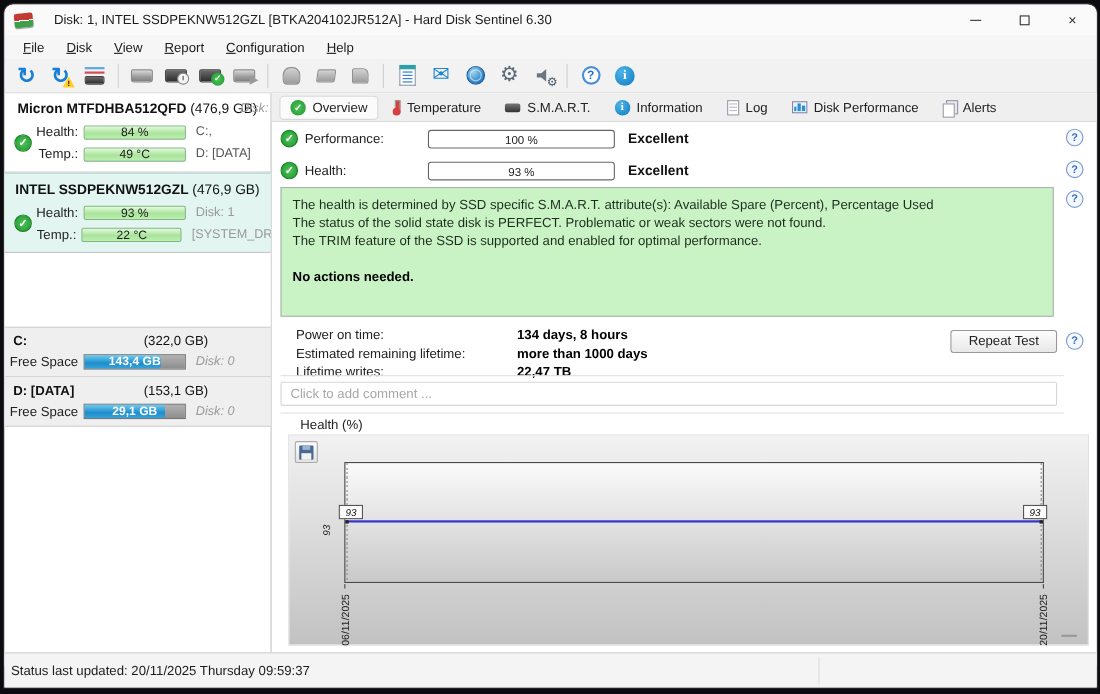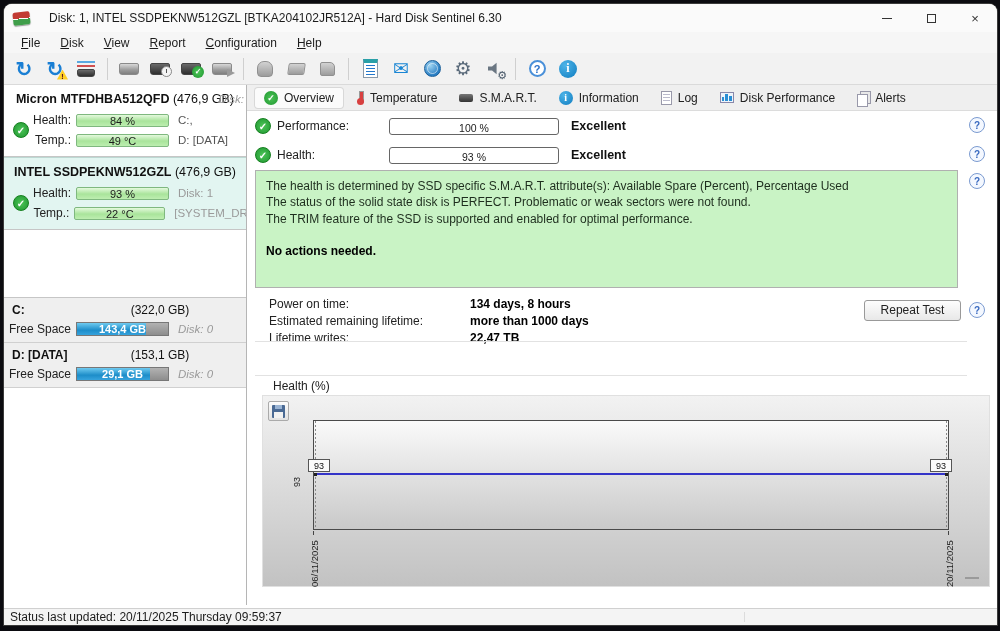--- a/index.html
+++ b/index.html
@@ -123,33 +123,33 @@
   .comment-input { position:absolute; left:8px; top:262px; width:706px; height:22px; border:1px solid #d6d6d6; border-radius:2px; font-size:12px; padding:0 8px; color:#333; font-family:"Liberation Sans",sans-serif; background:#fff; }
   .comment-input::placeholder { color:#a8a8a8; }
 
   
   .chart-title { position:absolute; left:26px; top:294px; font-size:12px; color:#222; }
   .chart-panel { position:absolute; left:15px; top:310px; width:728px; height:192px; background:linear-gradient(#f2f2f2,#c2c2c2); border:1px solid #e0e0e0; }
   .save-btn { position:absolute; left:5px; top:5px; width:21px; height:20px; background:linear-gradient(#fcfcfc,#e2e2e2); border:1px solid #aaa; border-radius:2px; display:flex; align-items:center; justify-content:center; }
   .floppy { width:13px; height:13px; background:#4a6a94; border-radius:1px; position:relative; }
   .floppy::before { content:""; position:absolute; left:3px; top:0; width:7px; height:4px; background:#9ab4d4; }
   .floppy::after { content:""; position:absolute; left:2px; bottom:0; width:9px; height:6px; background:#f2f2f2; }
-  .plot { position:absolute; left:50px; top:24px; width:636px; height:110px; border:1px solid #4a4a4a; background:linear-gradient(#fafafa,#c9c9c9); }
+  .plot { position:absolute; left:50px; top:24px; width:636px; height:110px; border:1px solid #4a4a4a; background:linear-gradient(#fafafa,#c9c9c9);font-style:italic; }
   .dotline { position:absolute; top:0; bottom:0; width:1px; background:repeating-linear-gradient(#8a8a8a 0 2px, transparent 2px 4px); }
   .hline { position:absolute; left:0; right:0; top:52px; height:2px; background:#3434c8; }
   .pt { position:absolute; width:3px; height:3px; background:#222; top:52px; }
   .vbox { position:absolute; top:38px; width:22px; height:13px; background:#fbfbfb; border:1px solid #555; font-size:9px; text-align:center; line-height:12px; color:#111; }
   .yaxis-label { position:absolute; left:-22px; top:56px; font-size:9px; color:#222; transform:rotate(-90deg); }
   .tick { position:absolute; width:1px; height:4px; background:#444; top:135px; }
   .xdate { position:absolute; top:139px; width:14px; height:52px; font-size:9.5px; color:#222; }
   .xdate span { display:block; transform:rotate(-90deg) translateX(-100%); transform-origin:0 0; white-space:nowrap; width:52px; }
   .resize-dash { position:absolute; right:18px; bottom:26px; width:14px; height:2px; background:#9a9a9a; }
 
   
-  .statusbar { position:absolute; left:0; right:0; bottom:0; height:17px; background:#f4f4f4; border-top:1px solid #d0d0d0; font-size:12px; color:#1c1c1c; display:flex; align-items:center; padding-left:6px; }
+  .statusbar { position:absolute; left:0; right:0; bottom:0; height:32px; background:#f4f4f4; border-top:1px solid #d0d0d0; font-size:12px; color:#1c1c1c; display:flex; align-items:center; padding-left:6px; }
   .sb-div { position:absolute; left:74.5%; top:3px; bottom:3px; width:1px; background:#dcdcdc; }
 </style>
 </head>
 <body>
 
 <div class="window">
 
   <div class="titlebar">
     <div class="app-icon"></div>
     <div class="title-text">Disk: 1, INTEL SSDPEKNW512GZL [BTKA204102JR512A]  -  Hard Disk Sentinel 6.30</div>
@@ -406,20 +406,21 @@
           </div>
         <div class="srow">
             <span class="slabel">Lifetime writes:</span>
             <span class="sval">22,47 TB</span>
           </div>
       </div>
       <div class="repeat-btn">Repeat Test</div>
       <span class="help" style="right:12px; top:217px;">?</span>
 
       <div class="hr1" style="top:256px;"></div>
+      <input class="comment-input" type="text" placeholder="Click to add comment ..." style="">
       <div class="hr1" style="top:290px;"></div>
 
       <div class="chart-title">Health (%)</div>
       <div class="chart-panel">
         <div class="save-btn">
             <span class="floppy"></span>
           </div>
         <div class="plot">
           <span class="dotline" style="left:1px;"></span>
           <span class="dotline" style="right:1px;"></span>

